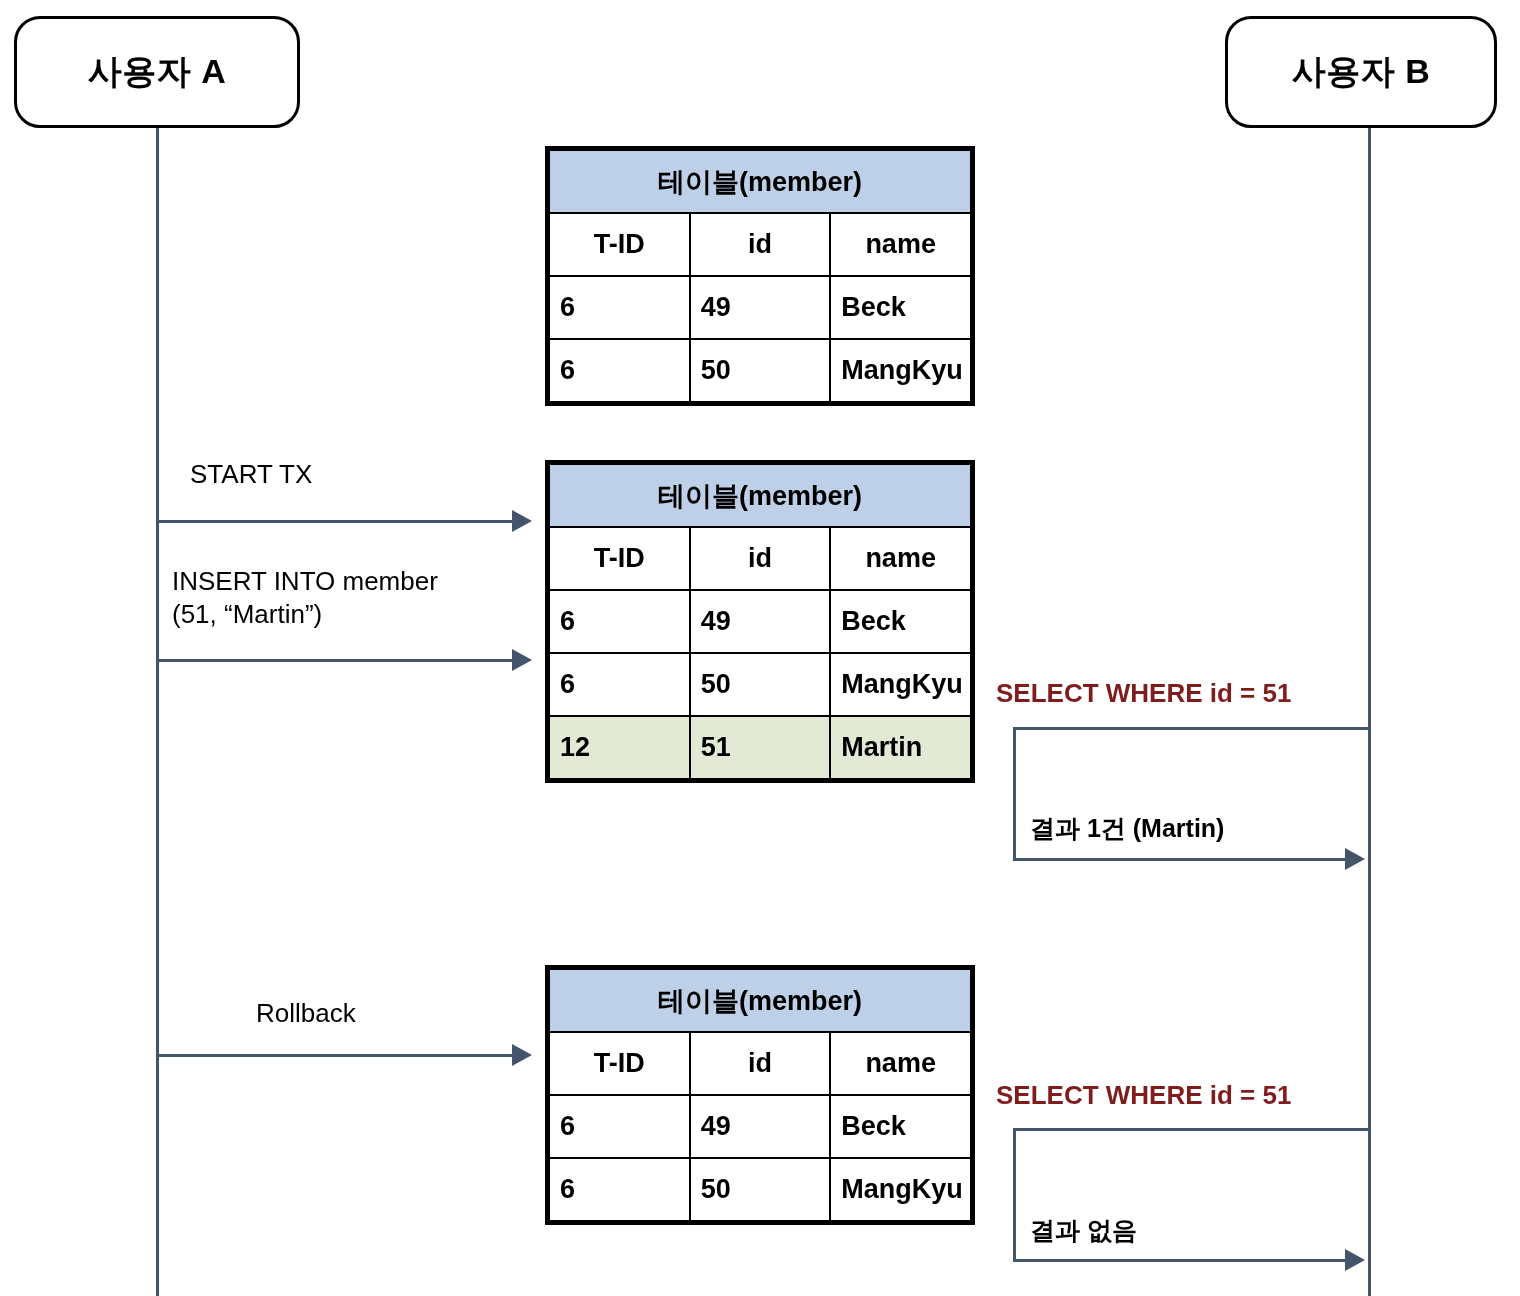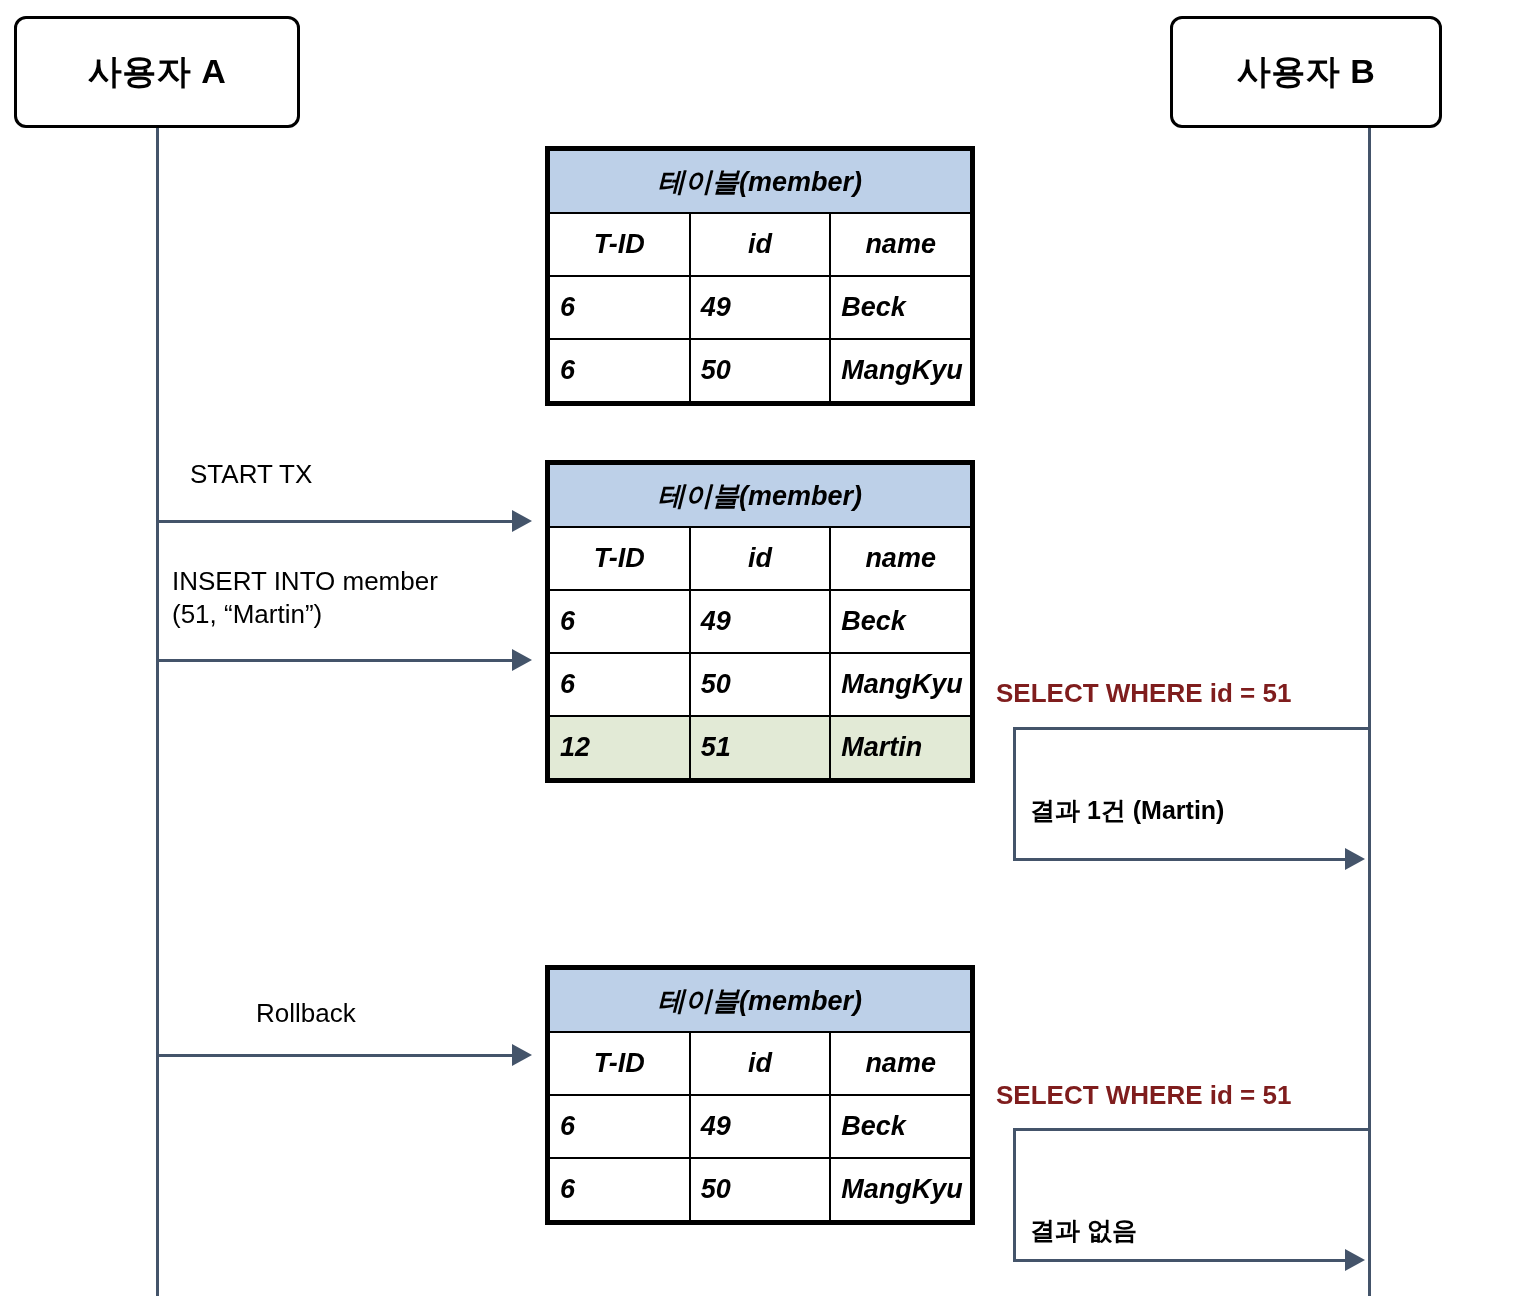--- a/index.html
+++ b/index.html
@@ -13,21 +13,21 @@
     height:1296px;
     background:#ffffff;
     overflow:hidden;
   }
 
   
   .actor-box{
     position:absolute;
     box-sizing:border-box;
     border:3px solid #000000;
-    border-radius:12px;
+    border-radius:26px;
     background:#ffffff;
     display:flex;
     align-items:center;
     justify-content:center;
   }
   .actor-label{
     font-size:34px;
     font-weight:bold;
     color:#000000;
     letter-spacing:.5px;
@@ -41,21 +41,20 @@
     background:#44546a;
   }
 
   
   .db-table{
     position:absolute;
     box-sizing:border-box;
     border:3px solid #000000;
     border-collapse:collapse;
     background:#ffffff;
-    font-style:italic;
   }
   .db-table table{
     border-collapse:collapse;
     width:100%;
     table-layout:fixed;
   }
   .db-table th,.db-table td{
     border:2px solid #000000;
     font-size:27px;
     font-weight:bold;
@@ -128,21 +127,21 @@
 </head>
 <body>
 
 <div id="stage">
 
   <div class="actor-box" style="left:14px;top:16px;width:286px;height:112px;">
     <span class="actor-label">사용자 A</span>
   </div>
   <div class="lifeline" style="left:156px;top:128px;height:1168px;"></div>
 
-  <div class="actor-box" style="left:1170px;top:16px;width:272px;height:112px;text-align:center;">
+  <div class="actor-box" style="left:1225px;top:16px;width:272px;height:112px;text-align:center;">
     <span class="actor-label">사용자 B</span>
   </div>
   <div class="lifeline" style="left:1368px;top:128px;height:1168px;"></div>
 
   <div class="db-table" style="left:545px;top:146px;width:430px;">
     <table>
       <tbody>
           <tr>
         <th class="tbl-title" colspan="3">테이블(member)</th>
       </tr>
@@ -231,21 +230,21 @@
 
   <div class="msg-label" style="left:256px;top:997px;">Rollback</div>
   <div class="msg-line" style="left:156px;top:1054px;width:358px;"></div>
   <div class="arrow-head" style="left:512px;top:1044px;"></div>
 
   <div class="sel-label" style="left:996px;top:678px;">SELECT WHERE id = 51</div>
   <div class="u-top" style="left:1013px;top:727px;width:356px;"></div>
   <div class="u-left" style="left:1013px;top:727px;height:134px;"></div>
   <div class="u-bottom" style="left:1013px;top:858px;width:336px;"></div>
   <div class="arrow-head" style="left:1345px;top:848px;"></div>
-  <div class="u-label" style="left:1030px;top:794px;">결과 1건 (Martin)</div>
+  <div class="u-label" style="left:1030px;top:812px;">결과 1건 (Martin)</div>
 
   <div class="sel-label" style="left:996px;top:1080px;">SELECT WHERE id = 51</div>
   <div class="u-top" style="left:1013px;top:1128px;width:356px;"></div>
   <div class="u-left" style="left:1013px;top:1128px;height:134px;"></div>
   <div class="u-bottom" style="left:1013px;top:1259px;width:336px;"></div>
   <div class="arrow-head" style="left:1345px;top:1249px;"></div>
   <div class="u-label" style="left:1030px;top:1214px;">결과 없음</div>
 
 </div>
 

